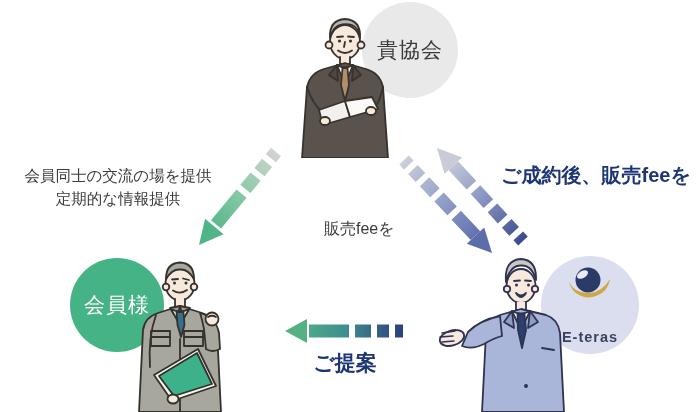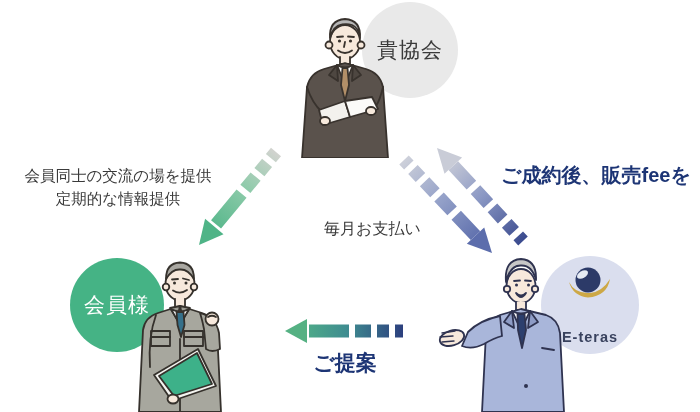--- a/index.html
+++ b/index.html
@@ -177,21 +177,21 @@
       <path d="M114,96 L126,98" fill="none"></path>
     </g>
   </svg>
 
   <div class="flow-label label-benefits">
     <div>会員同士の交流の場を提供</div>
     <div>定期的な情報提供</div>
   </div>
 
   <div class="flow-label label-referral">
-    <span>毎月お支払い</span>
+    <span>販売feeを</span>
   </div>
 
   <div class="flow-label label-fee">
     <div>ご成約後、販売feeを</div>
   </div>
 
   <div class="flow-label label-proposal">
     <span>ご提案</span>
   </div>
 

